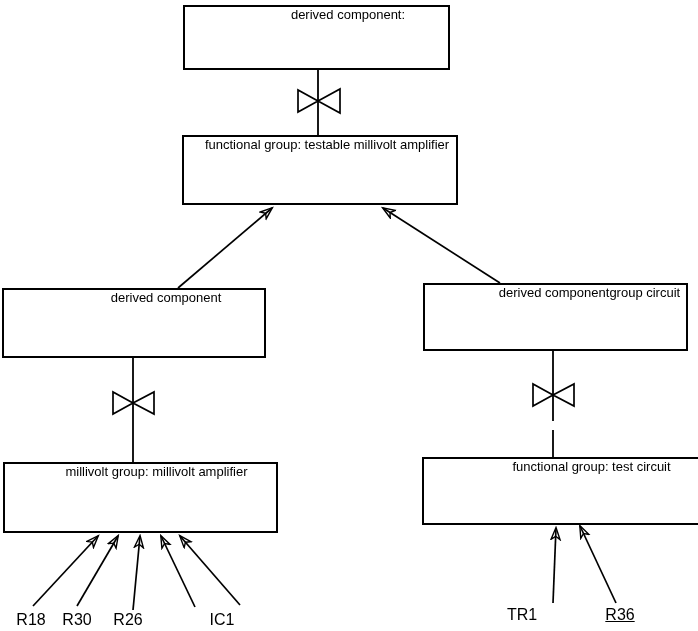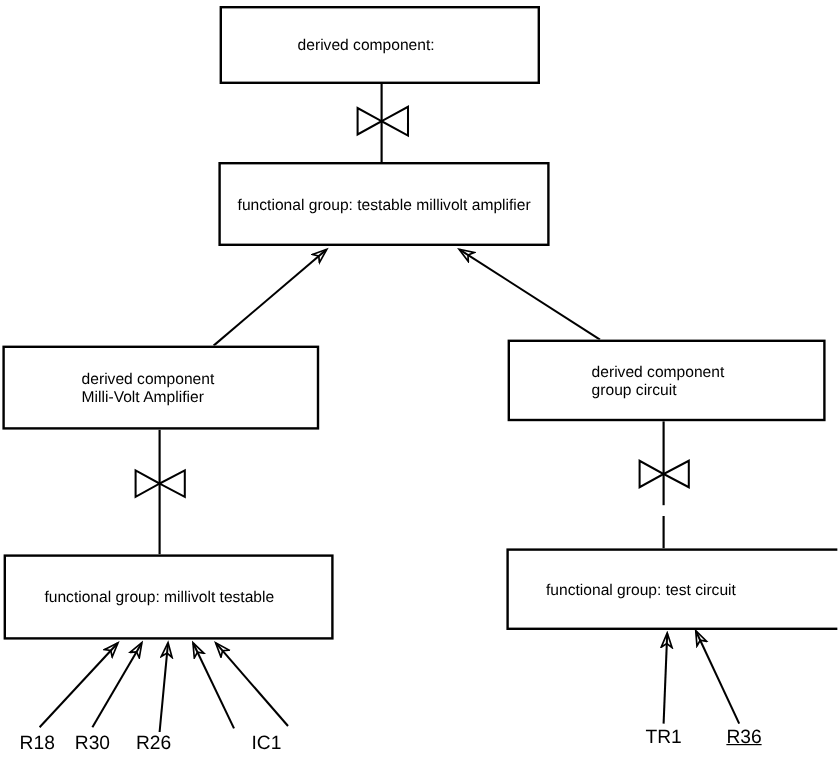--- a/index.html
+++ b/index.html
@@ -16,21 +16,21 @@
     position: absolute;
     left: 0; top: 0;
     width: 698px; height: 631px;
   }
   .node {
     position: absolute;
     box-sizing: border-box;
     border: 2px solid #000000;
     background: #ffffff;
     display: flex;
-    flex-direction: column;
+    flex-direction: row;
     justify-content: center;
     font-size: 13px;
     line-height: 15px;
   }
   .tline { white-space: pre; }
   .lbl {
     position: absolute;
     font-size: 16px;
     line-height: 14px;
     transform: translateX(-50%);
@@ -75,37 +75,36 @@
   <div class="node" style="left:183px; top:5px; width:267px; height:65px; padding-left:63px;">
     <div class="tline">derived component:</div>
   </div>
 
   <div class="node" style="left:182px; top:135px; width:276px; height:70px; padding-left:14px;">
     <div class="tline">functional group: testable millivolt amplifier</div>
   </div>
 
   <div class="node" style="left:2px; top:288px; width:264px; height:70px; padding-left:64px;">
     <div class="tline">derived component</div>
-    <div class="tline">Milli-Volt Amplifier</div>
   </div>
 
   <div class="node" style="left:423px; top:283px; width:265px; height:68px; padding-left:68px;">
     <div class="tline">derived component</div>
     <div class="tline">group circuit</div>
   </div>
 
   <div class="node" style="left:3px; top:462px; width:275px; height:71px; padding-left:32px;">
-    <div class="tline">functional group: millivolt testable</div>
+    <div class="tline">millivolt group: millivolt amplifier</div>
   </div>
 
   <div class="node" style="left:422px; top:457px; width:308px; height:68px; padding-left:31px;justify-content:center;">
     <div class="tline">functional group: test circuit</div>
   </div>
 
   <span class="lbl" style="left:31px;  top:613px;">R18</span>
   <span class="lbl" style="left:77px;  top:613px;">R30</span>
   <span class="lbl" style="left:128px; top:613px;">R26</span>
   <span class="lbl" style="left:180px; top:632px;">R22</span>
   <span class="lbl" style="left:222px; top:613px;">IC1</span>
-  <span class="lbl" style="left:553px; top:608px;">TR1</span>
+  <span class="lbl" style="left:522px; top:608px;">TR1</span>
   <span class="lbl" style="left:620px; top:608px;text-decoration:underline;">R36</span>
 
 </div>
 
 </body></html>

